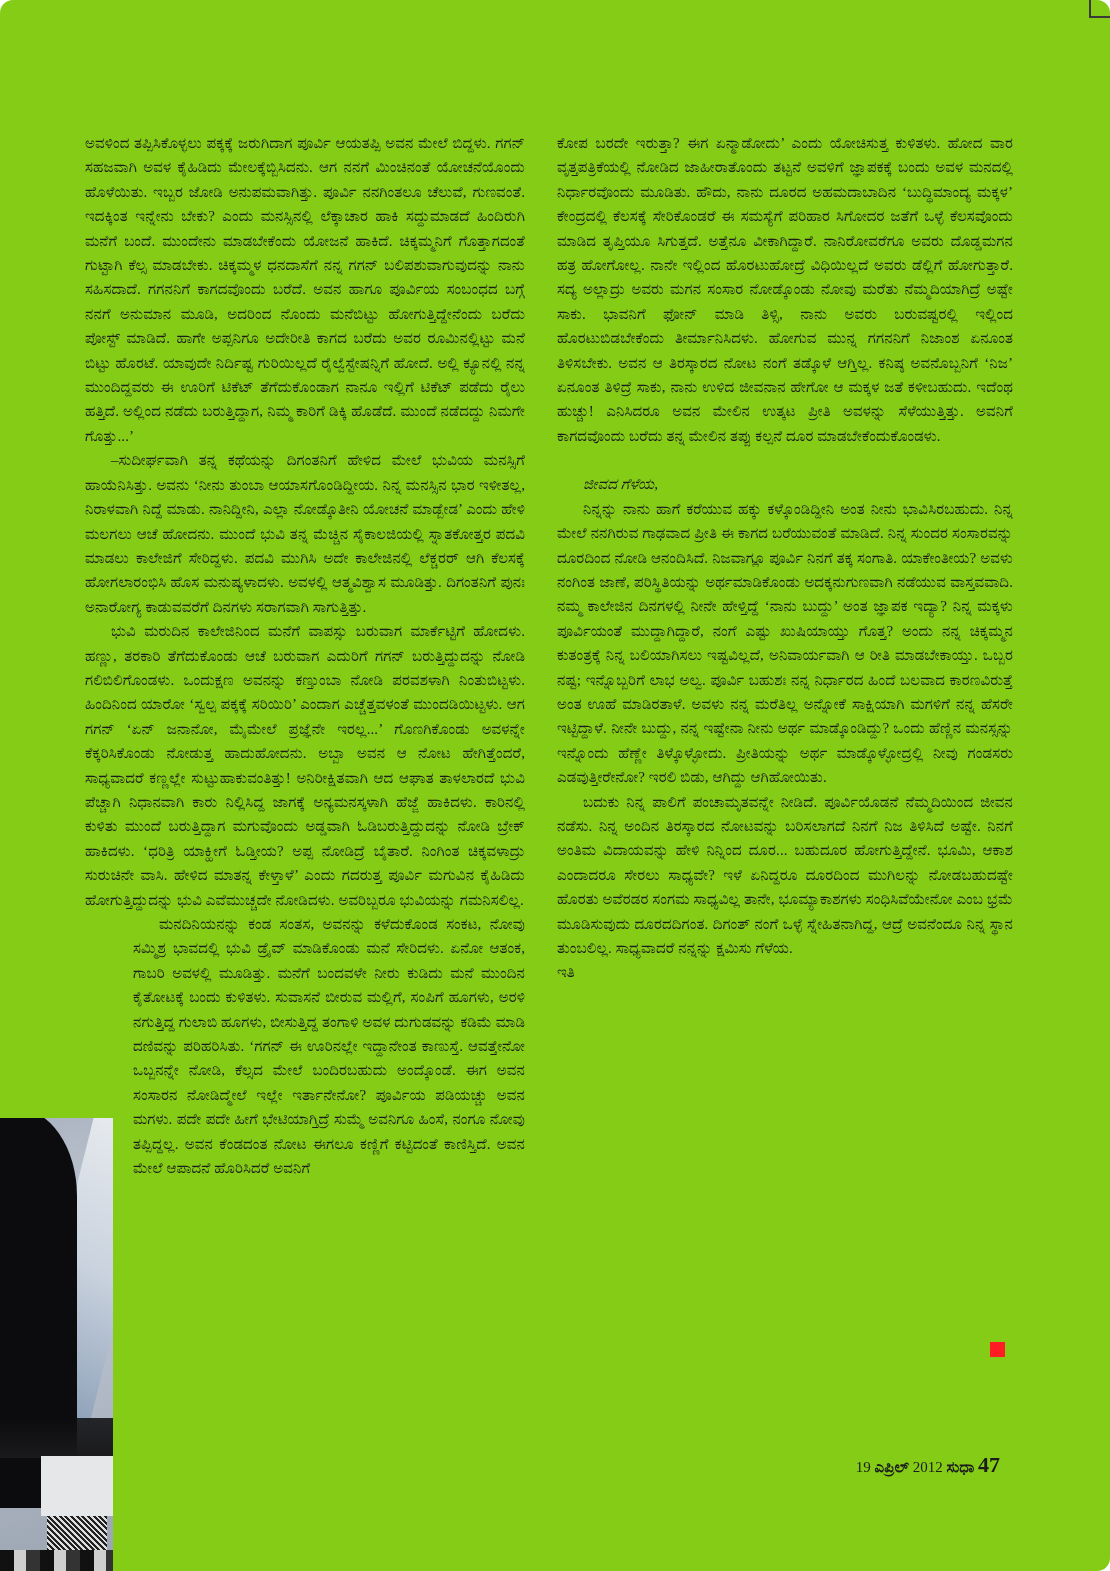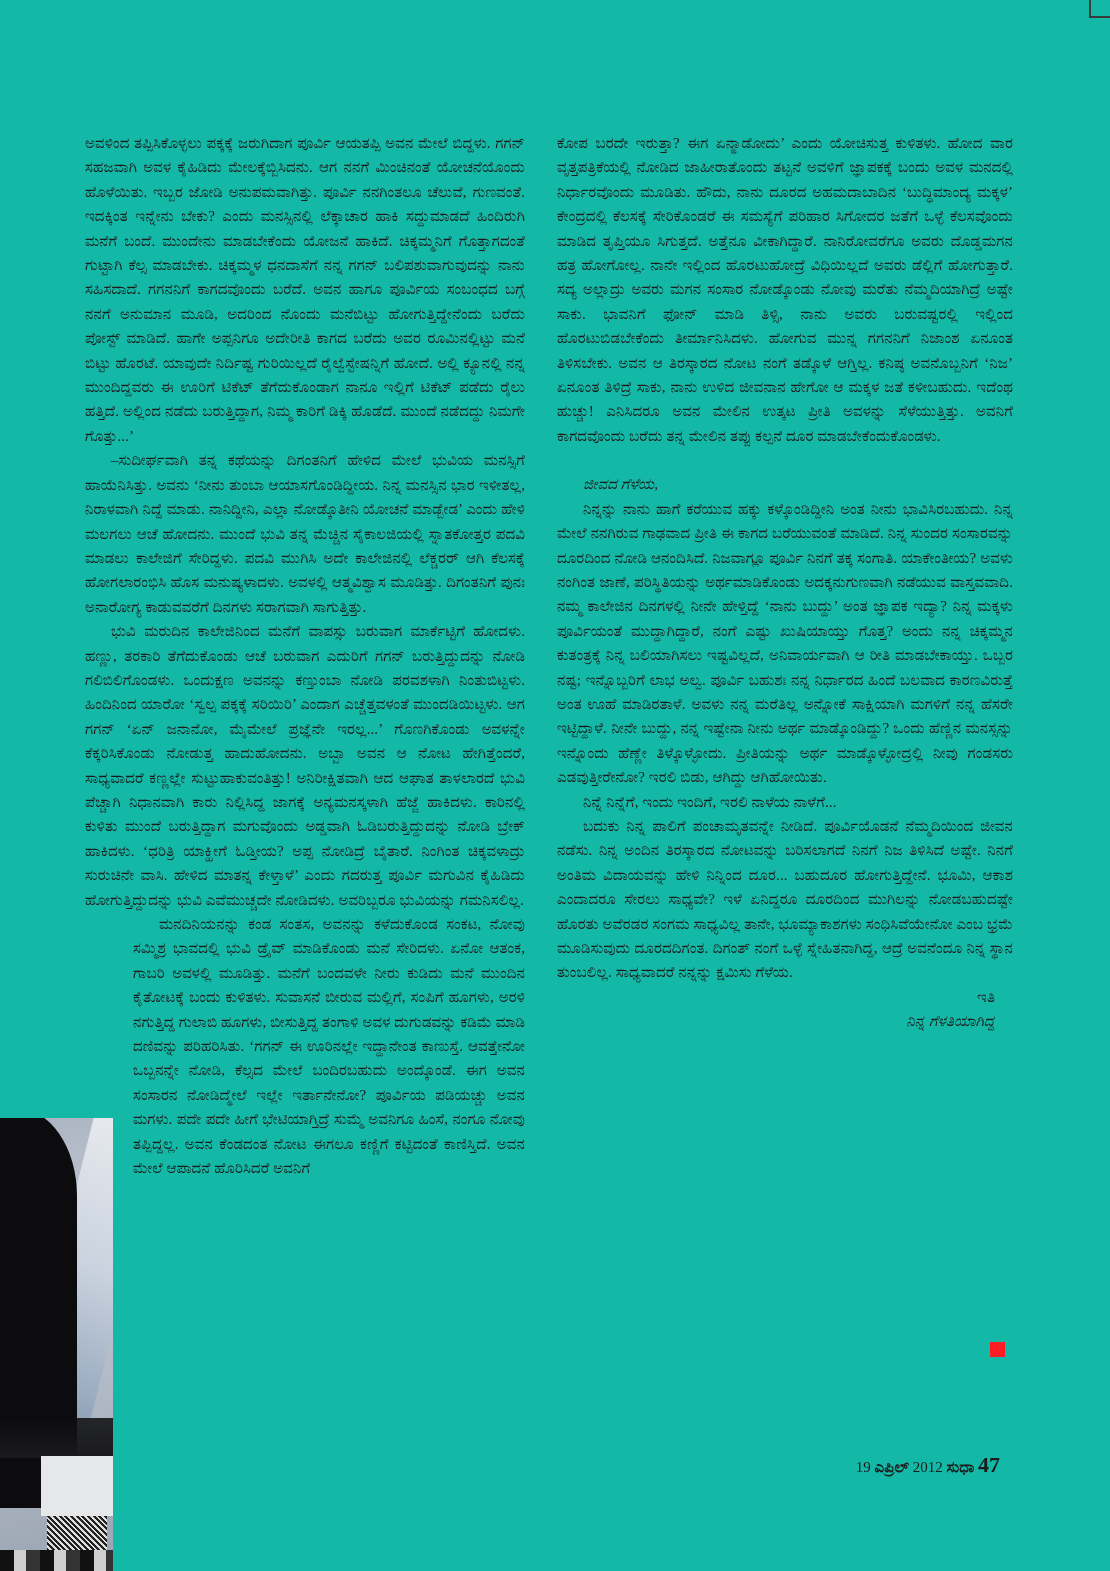--- a/index.html
+++ b/index.html
@@ -2,21 +2,21 @@
 <html lang="kn"><head>
 <meta charset="utf-8">
 <title>ಸುಧಾ 47</title>
 <style>
   html,body{margin:0;padding:0;background:#ffffff;}
   body{
     width:1110px;height:1571px;position:relative;overflow:hidden;
     font-family:"Liberation Serif","DejaVu Serif",serif;
     color:#1c1c1c;
   }
-  .page{position:absolute;inset:0;background:#14b8a6;}
+  .page{position:absolute;inset:0;background:#84cc16;border-radius:13px;}
 
   
   .crop-v{position:absolute;left:1089px;top:0;width:2px;height:17px;background:#3a3a3a;}
   .crop-h{position:absolute;left:1089px;top:16px;width:21px;height:2px;background:#3a3a3a;}
 
   
   .col{
     position:absolute;top:131px;
     font-size:15px;line-height:24.4px;
     text-align:justify;text-justify:inter-word;
@@ -25,21 +25,21 @@
   .col-left{left:85px;width:440px;}
   .col-right{left:557px;width:456px;}
   .col p{margin:0;padding:0;}
   .ind{text-indent:26px;}
   .italic{font-style:italic;}
 
   
   .photo-spacer{float:left;width:48px;height:332px;}
 
   .letter{margin-top:24px;}
-  .closing{text-align:right;padding-right:18px;}
+  .closing{padding-right:18px;}
   .closing p{margin:0;}
 
   
   .photo{
     position:absolute;left:0;top:1118px;width:113px;height:453px;
     background:linear-gradient(165deg,#aab3c0 0%,#c3cad4 30%,#b4bdc9 55%,#9aa3b0 100%);
     overflow:hidden;
   }
   .ph-band{
     position:absolute;right:-18px;top:-30px;width:70px;height:330px;
@@ -105,25 +105,23 @@
     <div class="photo-spacer"></div>
     <p class="ind">ಮನದಿನಿಯನನ್ನು ಕಂಡ ಸಂತಸ, ಅವನನ್ನು ಕಳೆದುಕೊಂಡ ಸಂಕಟ, ನೋವು ಸಮ್ಮಿಶ್ರ ಭಾವದಲ್ಲಿ ಭುವಿ ಡ್ರೈವ್ ಮಾಡಿಕೊಂಡು ಮನೆ ಸೇರಿದಳು. ಏನೋ ಆತಂಕ, ಗಾಬರಿ ಅವಳಲ್ಲಿ ಮೂಡಿತ್ತು. ಮನೆಗೆ ಬಂದವಳೇ ನೀರು ಕುಡಿದು ಮನೆ ಮುಂದಿನ ಕೈತೋಟಕ್ಕೆ ಬಂದು ಕುಳಿತಳು. ಸುವಾಸನೆ ಬೀರುವ ಮಲ್ಲಿಗೆ, ಸಂಪಿಗೆ ಹೂಗಳು, ಅರಳಿ ನಗುತ್ತಿದ್ದ ಗುಲಾಬಿ ಹೂಗಳು, ಬೀಸುತ್ತಿದ್ದ ತಂಗಾಳಿ ಅವಳ ದುಗುಡವನ್ನು ಕಡಿಮೆ ಮಾಡಿ ದಣಿವನ್ನು ಪರಿಹರಿಸಿತು. ‘ಗಗನ್ ಈ ಊರಿನಲ್ಲೇ ಇದ್ದಾನೇಂತ ಕಾಣುಸ್ತೆ. ಆವತ್ತೇನೋ ಒಬ್ಬನನ್ನೇ ನೋಡಿ, ಕೆಲ್ಸದ ಮೇಲೆ ಬಂದಿರಬಹುದು ಅಂದ್ಕೊಂಡೆ. ಈಗ ಅವನ ಸಂಸಾರನ ನೋಡಿದ್ಮೇಲೆ ಇಲ್ಲೇ ಇರ್ತಾನೇನೋ? ಪೂರ್ವಿಯ ಪಡಿಯಚ್ಚು ಅವನ ಮಗಳು. ಪದೇ ಪದೇ ಹೀಗೆ ಭೇಟಿಯಾಗ್ತಿದ್ರೆ ಸುಮ್ಮೆ ಅವನಿಗೂ ಹಿಂಸೆ, ನಂಗೂ ನೋವು ತಪ್ಪಿದ್ದಲ್ಲ. ಅವನ ಕೆಂಡದಂತ ನೋಟ ಈಗಲೂ ಕಣ್ಣಿಗೆ ಕಟ್ಟಿದಂತೆ ಕಾಣಿಸ್ತಿದೆ. ಅವನ ಮೇಲೆ ಆಪಾದನೆ ಹೊರಿಸಿದರೆ ಅವನಿಗೆ</p>
   </div>
 
   <div class="col col-right">
     <p>ಕೋಪ ಬರದೇ ಇರುತ್ತಾ? ಈಗ ಏನ್ಮಾಡೋದು’ ಎಂದು ಯೋಚಿಸುತ್ತ ಕುಳಿತಳು. ಹೋದ ವಾರ ವೃತ್ತಪತ್ರಿಕೆಯಲ್ಲಿ ನೋಡಿದ ಜಾಹೀರಾತೊಂದು ತಟ್ಟನೆ ಅವಳಿಗೆ ಜ್ಞಾಪಕಕ್ಕೆ ಬಂದು ಅವಳ ಮನದಲ್ಲಿ ನಿರ್ಧಾರವೊಂದು ಮೂಡಿತು. ಹೌದು, ನಾನು ದೂರದ ಅಹಮದಾಬಾದಿನ ‘ಬುದ್ಧಿಮಾಂದ್ಯ ಮಕ್ಕಳ’ ಕೇಂದ್ರದಲ್ಲಿ ಕೆಲಸಕ್ಕೆ ಸೇರಿಕೊಂಡರೆ ಈ ಸಮಸ್ಯೆಗೆ ಪರಿಹಾರ ಸಿಗೋದರ ಜತೆಗೆ ಒಳ್ಳೆ ಕೆಲಸವೊಂದು ಮಾಡಿದ ತೃಪ್ತಿಯೂ ಸಿಗುತ್ತದೆ. ಅತ್ತೆನೂ ವೀಕಾಗಿದ್ದಾರೆ. ನಾನಿರೋವರೆಗೂ ಅವರು ದೊಡ್ಡಮಗನ ಹತ್ರ ಹೋಗೋಲ್ಲ. ನಾನೇ ಇಲ್ಲಿಂದ ಹೊರಟುಹೋದ್ರೆ ವಿಧಿಯಿಲ್ಲದೆ ಅವರು ಡೆಲ್ಲಿಗೆ ಹೋಗುತ್ತಾರೆ. ಸದ್ಯ ಅಲ್ಲಾದ್ರು ಅವರು ಮಗನ ಸಂಸಾರ ನೋಡ್ಕೊಂಡು ನೋವು ಮರೆತು ನೆಮ್ಮದಿಯಾಗಿದ್ರೆ ಅಷ್ಟೇ ಸಾಕು. ಭಾವನಿಗೆ ಫೋನ್ ಮಾಡಿ ತಿಳ್ಸಿ, ನಾನು ಅವರು ಬರುವಷ್ಟರಲ್ಲಿ ಇಲ್ಲಿಂದ ಹೊರಟುಬಿಡಬೇಕೆಂದು ತೀರ್ಮಾನಿಸಿದಳು. ಹೋಗುವ ಮುನ್ನ ಗಗನನಿಗೆ ನಿಜಾಂಶ ಏನೂಂತ ತಿಳಿಸಬೇಕು. ಅವನ ಆ ತಿರಸ್ಕಾರದ ನೋಟ ನಂಗೆ ತಡ್ಕೊಳೆ ಆಗ್ತಿಲ್ಲ. ಕನಿಷ್ಠ ಅವನೊಬ್ಬನಿಗೆ ‘ನಿಜ’ ಏನೂಂತ ತಿಳಿದ್ರೆ ಸಾಕು, ನಾನು ಉಳಿದ ಜೀವನಾನ ಹೇಗೋ ಆ ಮಕ್ಕಳ ಜತೆ ಕಳೀಬಹುದು. ಇದೆಂಥ ಹುಚ್ಚು! ಎನಿಸಿದರೂ ಅವನ ಮೇಲಿನ ಉತ್ಕಟ ಪ್ರೀತಿ ಅವಳನ್ನು ಸೆಳೆಯುತ್ತಿತ್ತು. ಅವನಿಗೆ ಕಾಗದವೊಂದು ಬರೆದು ತನ್ನ ಮೇಲಿನ ತಪ್ಪು ಕಲ್ಪನೆ ದೂರ ಮಾಡಬೇಕೆಂದುಕೊಂಡಳು.</p>
 
     <div class="letter">
       <p class="ind italic">ಜೀವದ ಗೆಳೆಯ,</p>
       <p class="ind">ನಿನ್ನನ್ನು ನಾನು ಹಾಗೆ ಕರೆಯುವ ಹಕ್ಕು ಕಳ್ಕೊಂಡಿದ್ದೀನಿ ಅಂತ ನೀನು ಭಾವಿಸಿರಬಹುದು. ನಿನ್ನ ಮೇಲೆ ನನಗಿರುವ ಗಾಢವಾದ ಪ್ರೀತಿ ಈ ಕಾಗದ ಬರೆಯುವಂತೆ ಮಾಡಿದೆ. ನಿನ್ನ ಸುಂದರ ಸಂಸಾರವನ್ನು ದೂರದಿಂದ ನೋಡಿ ಆನಂದಿಸಿದೆ. ನಿಜವಾಗ್ಲೂ ಪೂರ್ವಿ ನಿನಗೆ ತಕ್ಕ ಸಂಗಾತಿ. ಯಾಕೇಂತೀಯ? ಅವಳು ನಂಗಿಂತ ಜಾಣೆ, ಪರಿಸ್ಥಿತಿಯನ್ನು ಅರ್ಥಮಾಡಿಕೊಂಡು ಅದಕ್ಕನುಗುಣವಾಗಿ ನಡೆಯುವ ವಾಸ್ತವವಾದಿ. ನಮ್ಮ ಕಾಲೇಜಿನ ದಿನಗಳಲ್ಲಿ ನೀನೇ ಹೇಳ್ತಿದ್ದೆ ‘ನಾನು ಬುದ್ದು’ ಅಂತ ಜ್ಞಾಪಕ ಇದ್ಯಾ? ನಿನ್ನ ಮಕ್ಕಳು ಪೂರ್ವಿಯಂತೆ ಮುದ್ದಾಗಿದ್ದಾರೆ, ನಂಗೆ ಎಷ್ಟು ಖುಷಿಯಾಯ್ತು ಗೊತ್ತ? ಅಂದು ನನ್ನ ಚಿಕ್ಕಮ್ಮನ ಕುತಂತ್ರಕ್ಕೆ ನಿನ್ನ ಬಲಿಯಾಗಿಸಲು ಇಷ್ಟವಿಲ್ಲದೆ, ಅನಿವಾರ್ಯವಾಗಿ ಆ ರೀತಿ ಮಾಡಬೇಕಾಯ್ತು. ಒಬ್ಬರ ನಷ್ಟ; ಇನ್ನೊಬ್ಬರಿಗೆ ಲಾಭ ಅಲ್ವ. ಪೂರ್ವಿ ಬಹುಶಃ ನನ್ನ ನಿರ್ಧಾರದ ಹಿಂದೆ ಬಲವಾದ ಕಾರಣವಿರುತ್ತೆ ಅಂತ ಊಹೆ ಮಾಡಿರತಾಳೆ. ಅವಳು ನನ್ನ ಮರೆತಿಲ್ಲ ಅನ್ನೋಕೆ ಸಾಕ್ಷಿಯಾಗಿ ಮಗಳಿಗೆ ನನ್ನ ಹೆಸರೇ ಇಟ್ಟಿದ್ದಾಳೆ. ನೀನೇ ಬುದ್ದು, ನನ್ನ ಇಷ್ಟೇನಾ ನೀನು ಅರ್ಥ ಮಾಡ್ಕೊಂಡಿದ್ದು? ಒಂದು ಹೆಣ್ಣಿನ ಮನಸ್ಸನ್ನು ಇನ್ನೊಂದು ಹೆಣ್ಣೇ ತಿಳ್ಕೊಳ್ಳೋದು. ಪ್ರೀತಿಯನ್ನು ಅರ್ಥ ಮಾಡ್ಕೊಳ್ಳೋದ್ರಲ್ಲಿ ನೀವು ಗಂಡಸರು ಎಡವುತ್ತೀರೇನೋ? ಇರಲಿ ಬಿಡು, ಆಗಿದ್ದು ಆಗಿಹೋಯಿತು.</p>
-      <p class="ind">ನಿನ್ನೆ ನಿನ್ನೆಗೆ, ಇಂದು ಇಂದಿಗೆ, ಇರಲಿ ನಾಳೆಯ ನಾಳೆಗೆ...</p>
       <p class="ind">ಬದುಕು ನಿನ್ನ ಪಾಲಿಗೆ ಪಂಚಾಮೃತವನ್ನೇ ನೀಡಿದೆ. ಪೂರ್ವಿಯೊಡನೆ ನೆಮ್ಮದಿಯಿಂದ ಜೀವನ ನಡೆಸು. ನಿನ್ನ ಅಂದಿನ ತಿರಸ್ಕಾರದ ನೋಟವನ್ನು ಬರಿಸಲಾಗದೆ ನಿನಗೆ ನಿಜ ತಿಳಿಸಿದೆ ಅಷ್ಟೇ. ನಿನಗೆ ಅಂತಿಮ ವಿದಾಯವನ್ನು ಹೇಳಿ ನಿನ್ನಿಂದ ದೂರ... ಬಹುದೂರ ಹೋಗುತ್ತಿದ್ದೇನೆ. ಭೂಮಿ, ಆಕಾಶ ಎಂದಾದರೂ ಸೇರಲು ಸಾಧ್ಯವೇ? ಇಳೆ ಏನಿದ್ದರೂ ದೂರದಿಂದ ಮುಗಿಲನ್ನು ನೋಡಬಹುದಷ್ಟೇ ಹೊರತು ಅವೆರಡರ ಸಂಗಮ ಸಾಧ್ಯವಿಲ್ಲ ತಾನೇ, ಭೂಮ್ಯಾಕಾಶಗಳು ಸಂಧಿಸಿವೆಯೇನೋ ಎಂಬ ಭ್ರಮೆ ಮೂಡಿಸುವುದು ದೂರದದಿಗಂತ. ದಿಗಂತ್ ನಂಗೆ ಒಳ್ಳೆ ಸ್ನೇಹಿತನಾಗಿದ್ದ, ಆದ್ರೆ ಅವನೆಂದೂ ನಿನ್ನ ಸ್ಥಾನ ತುಂಬಲಿಲ್ಲ. ಸಾಧ್ಯವಾದರೆ ನನ್ನನ್ನು ಕ್ಷಮಿಸು ಗೆಳೆಯ.</p>
       <div class="closing">
         <p>ಇತಿ</p>
-        <p class="italic">ನಿನ್ನ ಗೆಳತಿಯಾಗಿದ್ದ</p>
       </div>
     </div>
 
   </div>
 
   <div class="end-marker"></div>
 
   <div class="footer">
     <span>19</span>
     <span class="kn-bold">ಎಪ್ರಿಲ್</span>

